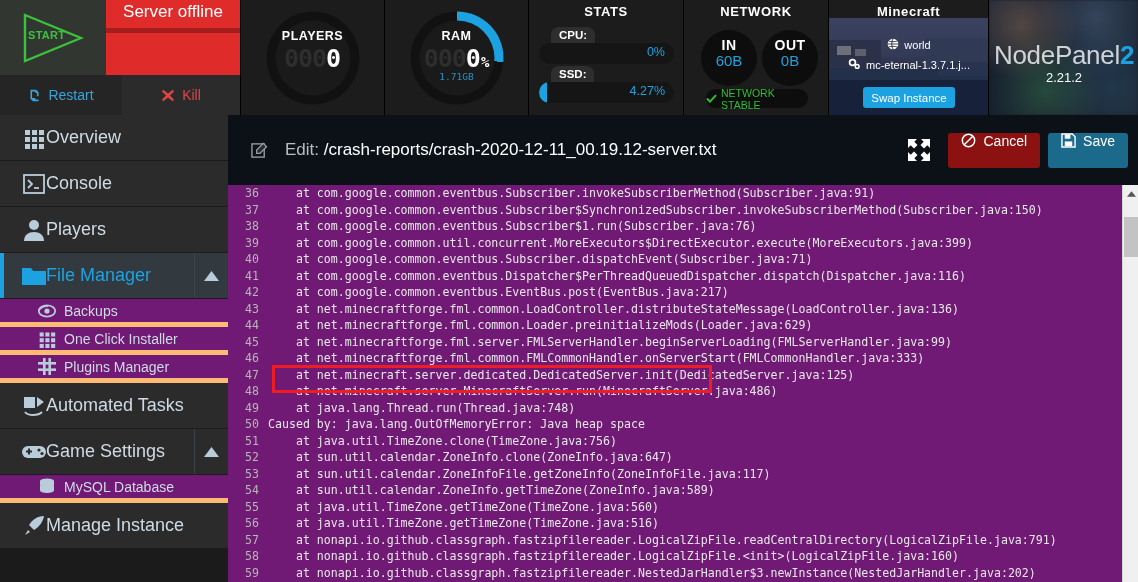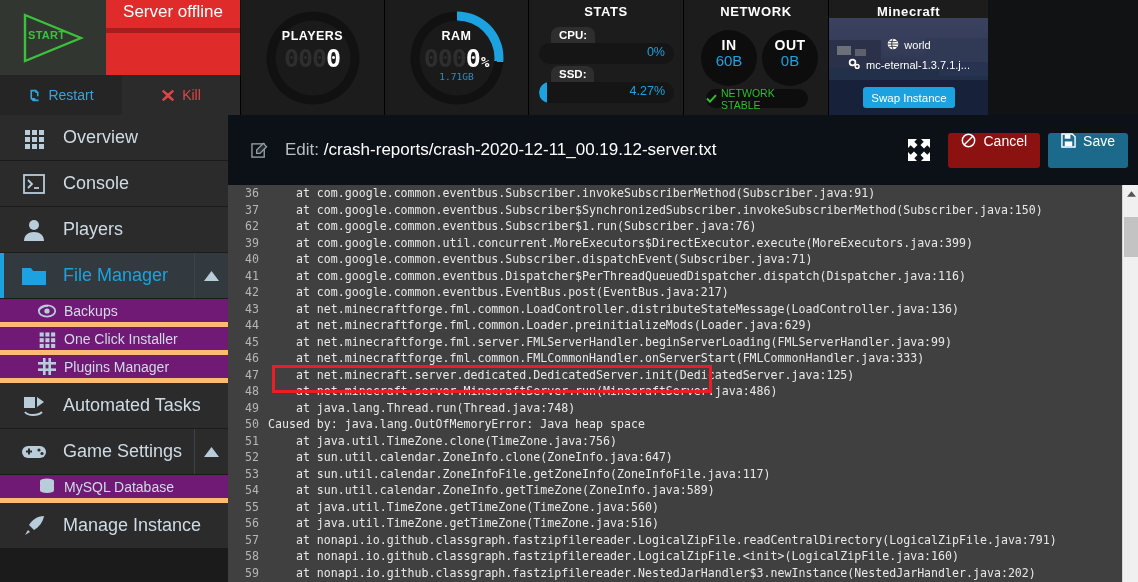--- a/index.html
+++ b/index.html
@@ -98,21 +98,21 @@
               font-size:26px; letter-spacing:-.3px; }
   .logotext .w { color:#d0d4d8; }
   .logotext .b { color:#1ca2e0; font-weight:bold; }
   .logover { position:absolute; left:0; top:70px; width:150px; text-align:center;
              color:#fff; font-size:13px; }
 
   
   .sidebar { position:absolute; left:0; top:115px; width:228px; height:467px;
              background:#1b1b1b; }
   .navitem { position:relative; height:46px; background:#2b2b2b; border-bottom:1px solid #1b1b1b;
-             display:flex; align-items:center; padding-left:22px; gap:17px;
+             display:flex; align-items:center; padding-left:22px; 
              color:#cfdbe4; font-size:18px; }
   .navitem.sub { height:28px; background:#701a75; padding-left:38px; gap:8px;
                  font-size:14px; color:#cfdbe4; border-bottom:5px solid #fdba74; }
   .navitem.active { background:#333a3f; color:#1ca2e0; }
   .navitem.active::before { content:""; position:absolute; left:0; top:0; width:4px;
                             height:100%; background:#1ca2e0; }
   .navicon { width:24px; height:22px; display:flex; align-items:center; justify-content:center;
              flex:none; color:#b9ccda; }
   .navitem.sub .navicon { width:18px; height:16px; }
   .navitem.active .navicon { color:#1ca2e0; }
@@ -128,21 +128,21 @@
   .ehead .etitle { margin-left:17px; color:#b7bdc3; font-size:17px; }
   .ehead .etitle b { color:#ffffff; font-weight:normal; }
   .ehead .spacer { flex:1; }
   .expand { color:#fff; display:flex; margin-right:16px; }
   .btn { height:35px; border-radius:3px; color:#fff; font-size:14px; display:flex;
          align-items:flex-start; justify-content:center; gap:7px; padding:0 13px; }
   .btn.cancel { background:#8c1111; margin-right:8px; }
   .btn.save { background:#1b6a8c; margin-right:10px; }
 
   .code { position:absolute; left:0; top:70px; width:894px; height:397px;
-          background:#404040; overflow:hidden;
+          background:#701a75; overflow:hidden;
           font-family:"DejaVu Sans Mono", monospace; font-size:11.6px; line-height:16.5px; }
   .cline { display:flex; white-space:pre; height:16.5px; }
   .gut { width:40px; flex:none; text-align:right; padding-right:9px; color:#b6b6b6; }
   .txt { color:#e8e8e8; }
 
   
   .vsb { position:absolute; right:0; top:70px; width:16px; height:397px; background:#f0f0f0;
          border-left:1px solid #d6d6d6; }
   .vsb .up { position:absolute; left:0; top:0; width:16px; height:17px;
              display:flex; align-items:center; justify-content:center; }
@@ -273,20 +273,27 @@
               <circle cx="10.6" cy="9.8" r="2.2" fill="none" stroke="#fff" stroke-width="1.7"></circle>
             </svg>
         </span>
         <span>mc-eternal-1.3.7.1.j...</span>
       </div>
       <div class="swap">
         <span>Swap Instance</span>
       </div>
     </div>
 
+    <div class="panel logo">
+      <div class="logobg"></div>
+      <div class="logotext">
+        <span class="w">NodePanel</span><span class="b">2</span>
+      </div>
+      <div class="logover">2.21.2</div>
+    </div>
   </div>
 
   <div class="sidebar" id="sidebar">
       <div class="navitem">
         <span class="navicon">
           <svg width="22" height="22" viewBox="0 0 22 22">
             <rect x="2" y="3" width="5" height="5" fill="currentColor"></rect>
             <rect x="9" y="3" width="5" height="5" fill="currentColor"></rect>
             <rect x="16" y="3" width="5" height="5" fill="currentColor"></rect>
             <rect x="2" y="10" width="5" height="5" fill="currentColor"></rect>
@@ -453,21 +460,21 @@
               <rect x="4" y="9" width="8" height="5" fill="#fff"></rect>
             </svg>
         </span>
         <span>Save</span>
       </div>
     </div>
 
     <div class="code" id="code">
         <div class="cline"><span class="gut">36</span><span class="txt">    at com.google.common.eventbus.Subscriber.invokeSubscriberMethod(Subscriber.java:91)</span></div>
         <div class="cline"><span class="gut">37</span><span class="txt">    at com.google.common.eventbus.Subscriber$SynchronizedSubscriber.invokeSubscriberMethod(Subscriber.java:150)</span></div>
-        <div class="cline"><span class="gut">62</span><span class="txt">    at com.google.common.eventbus.Subscriber$1.run(Subscriber.java:76)</span></div>
+        <div class="cline"><span class="gut">38</span><span class="txt">    at com.google.common.eventbus.Subscriber$1.run(Subscriber.java:76)</span></div>
         <div class="cline"><span class="gut">39</span><span class="txt">    at com.google.common.util.concurrent.MoreExecutors$DirectExecutor.execute(MoreExecutors.java:399)</span></div>
         <div class="cline"><span class="gut">40</span><span class="txt">    at com.google.common.eventbus.Subscriber.dispatchEvent(Subscriber.java:71)</span></div>
         <div class="cline"><span class="gut">41</span><span class="txt">    at com.google.common.eventbus.Dispatcher$PerThreadQueuedDispatcher.dispatch(Dispatcher.java:116)</span></div>
         <div class="cline"><span class="gut">42</span><span class="txt">    at com.google.common.eventbus.EventBus.post(EventBus.java:217)</span></div>
         <div class="cline"><span class="gut">43</span><span class="txt">    at net.minecraftforge.fml.common.LoadController.distributeStateMessage(LoadController.java:136)</span></div>
         <div class="cline"><span class="gut">44</span><span class="txt">    at net.minecraftforge.fml.common.Loader.preinitializeMods(Loader.java:629)</span></div>
         <div class="cline"><span class="gut">45</span><span class="txt">    at net.minecraftforge.fml.server.FMLServerHandler.beginServerLoading(FMLServerHandler.java:99)</span></div>
         <div class="cline"><span class="gut">46</span><span class="txt">    at net.minecraftforge.fml.common.FMLCommonHandler.onServerStart(FMLCommonHandler.java:333)</span></div>
         <div class="cline"><span class="gut">47</span><span class="txt">    at net.minecraft.server.dedicated.DedicatedServer.init(DedicatedServer.java:125)</span></div>
         <div class="cline"><span class="gut">48</span><span class="txt">    at net.minecraft.server.MinecraftServer.run(MinecraftServer.java:486)</span></div>

